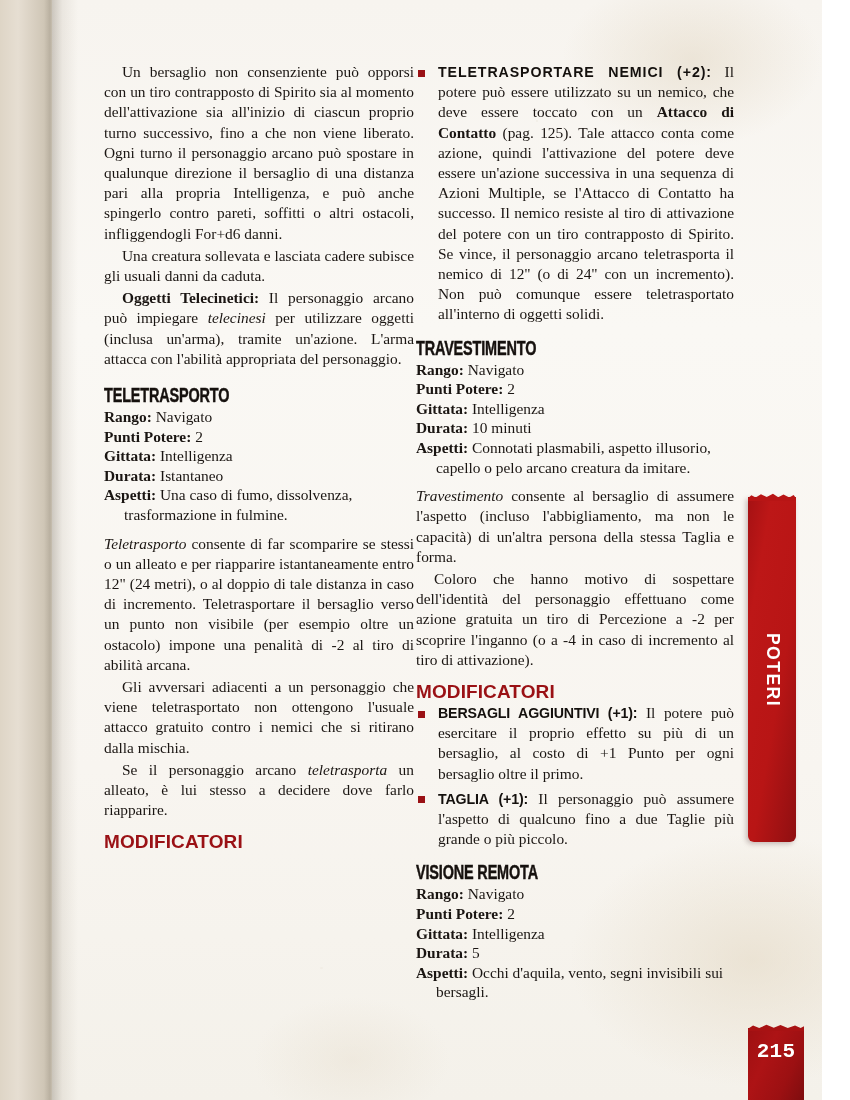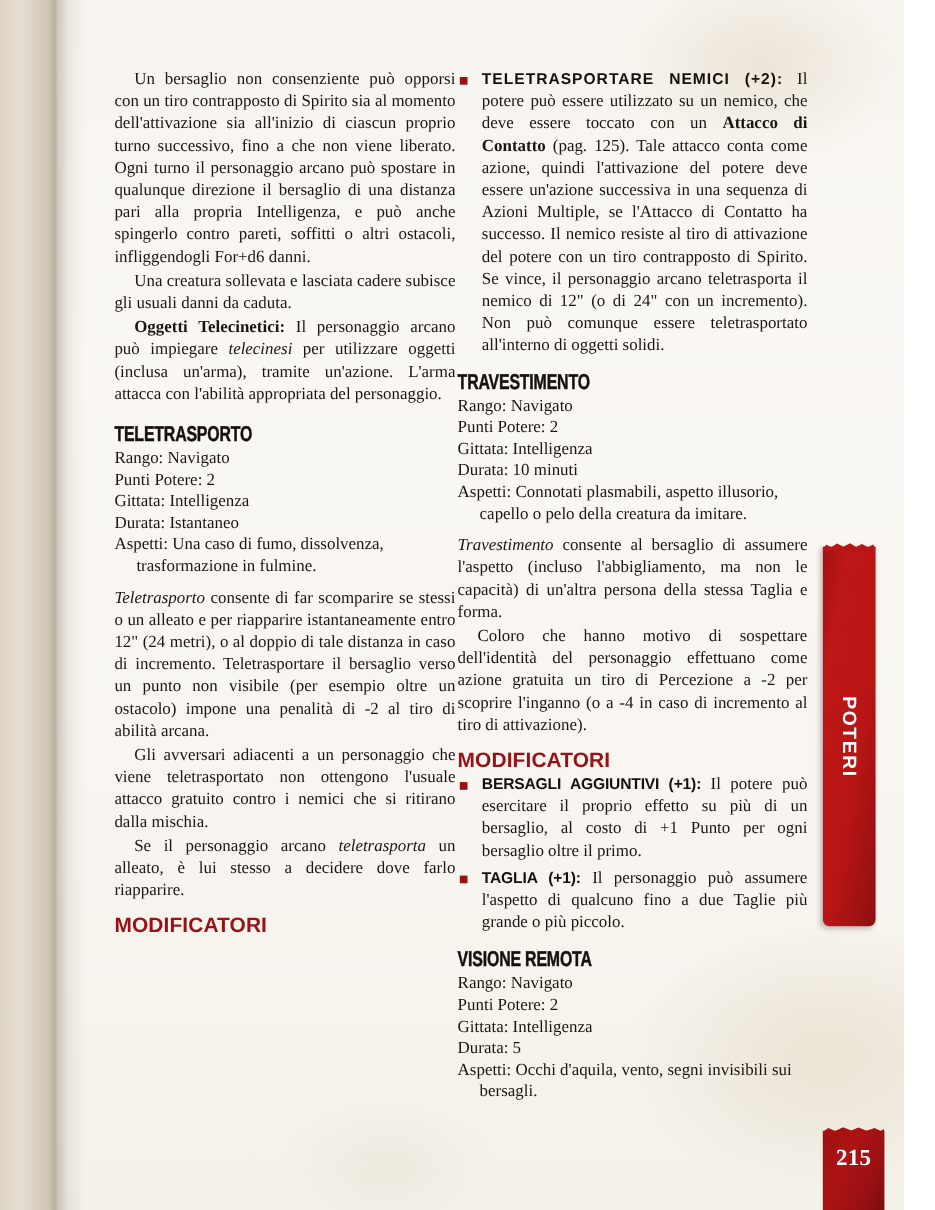--- a/index.html
+++ b/index.html
@@ -108,21 +108,21 @@
   }
   h2.power-title.first { margin-top: 16px; }
 
   
   .stats { margin: 0 0 0 0; }
   .stat-line {
     margin: 0;
     line-height: 19.6px;
     padding-left: 0;
   }
-  .stat-line .k { font-weight: normal; }
+  .stat-line .k { font-weight: bold; }
   .stat-line.hang {
     padding-left: 20px;
     text-indent: -20px;
   }
 
   
   h3.mod-head {
     font-family: "Liberation Sans", "DejaVu Sans", sans-serif;
     font-weight: bold;
     font-size: 19px;
@@ -209,21 +209,21 @@
     left: 0; top: -5px; width: 56px; height: 8px;
     background: #a81213;
     clip-path: polygon(0% 72%, 9% 30%, 20% 64%, 33% 22%, 46% 58%, 58% 26%, 71% 62%, 84% 30%, 94% 64%, 100% 40%,
                        100% 100%, 0% 100%);
   }
   #page-number {
     position: absolute;
     left: 0; right: 0;
     top: 12px;
     text-align: center;
-    font-family: Liberation Serif, serif;
+    font-family: Liberation Mono, monospace;
     font-weight: bold;
     font-size: 21px;
     letter-spacing: .2px;
     color: #ffffff;
   }
 
   
   #right-white {
     position: absolute;
     left: 822px; top: 0; width: 28px; height: 1100px;
@@ -301,21 +301,21 @@
       <p class="stat-line">
         <span class="k">Punti Potere:</span><span> 2</span>
       </p>
       <p class="stat-line">
         <span class="k">Gittata:</span><span> Intelligenza</span>
       </p>
       <p class="stat-line">
         <span class="k">Durata:</span><span> 10 minuti</span>
       </p>
       <p class="stat-line hang">
-        <span class="k">Aspetti:</span><span> Connotati plasmabili, aspetto illusorio, capello o pelo della creatura da imitare.</span>
+        <span class="k">Aspetti:</span><span> Connotati plasmabili, aspetto illusorio, capello o pelo arcano creatura da imitare.</span>
       </p>
     </div>
 
     <p class="body noindent" style="margin-top:9px">
       <span class="ital">Travestimento</span><span> consente al bersaglio di assumere l'aspetto (incluso l'abbigliamento, ma non le capacità) di un'altra persona della stessa Taglia e forma.</span>
     </p>
 
     <p class="body">Coloro che hanno motivo di sospettare dell'identità del personaggio effettuano come azione gratuita un tiro di Percezione a -2 per scoprire l'inganno (o a -4 in caso di incremento al tiro di attivazione).</p>
 
     <h3 class="mod-head">MODIFICATORI</h3>

